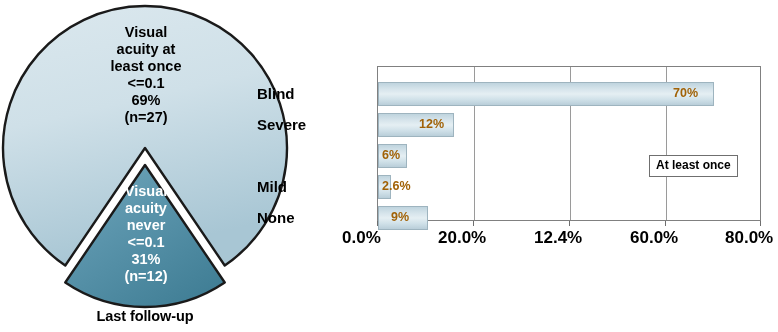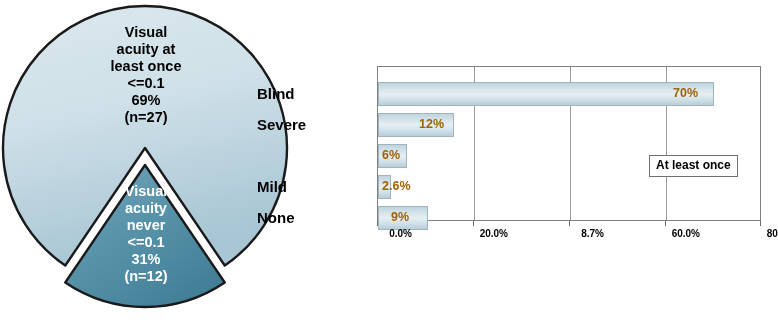--- a/index.html
+++ b/index.html
@@ -144,22 +144,22 @@
     font-weight: bold;
     color: #000000;
     white-space: nowrap;
   }
 
   
   .x-tick {
     position: absolute;
     top: 228px;
     width: 70px;
-    text-align: right;
-    font-size: 10px;
+    text-align: left;
+    font-size: 17px;
     font-weight: bold;
     color: #000000;
   }
   .tick-mark {
     position: absolute;
     top: 221px;
     width: 1px;
     height: 5px;
     background: #6e6e6e;
   }
@@ -222,20 +222,21 @@
 
     <div class="slice-label" id="slice-label-minor">
       <div>Visual</div>
       <div>acuity</div>
       <div>never</div>
       <div>&lt;=0.1</div>
       <div>31%</div>
       <div>(n=12)</div>
     </div>
 
+    <div class="pie-caption">Last follow-up</div>
   </div>
 
   <div id="bar-panel">
 
     <div class="cat-label" style="top:85px;">Blind</div>
     <div class="cat-label" style="top:116px;">Severe</div>
     <div class="cat-label" style="top:178px;">Mild</div>
     <div class="cat-label" style="top:209px;">None</div>
 
     <div id="plot-area">
@@ -277,18 +278,18 @@
     <div id="legend-box">At least once</div>
 
     <div class="tick-mark" style="left:67px;"></div>
     <div class="tick-mark" style="left:163px;"></div>
     <div class="tick-mark" style="left:259px;"></div>
     <div class="tick-mark" style="left:355px;"></div>
     <div class="tick-mark" style="left:450px;"></div>
 
     <div class="x-tick" style="left:32px;">0.0%</div>
     <div class="x-tick" style="left:128px;">20.0%</div>
-    <div class="x-tick" style="left:224px;">8.7%</div>
+    <div class="x-tick" style="left:224px;">12.4%</div>
     <div class="x-tick" style="left:320px;">60.0%</div>
     <div class="x-tick" style="left:415px;">80.0%</div>
 
   </div>
 </div>
 
 </body></html>

